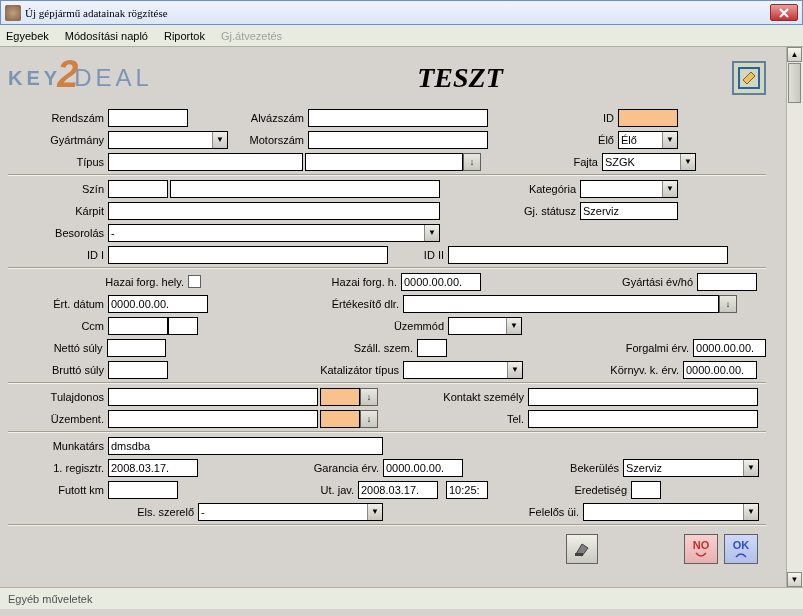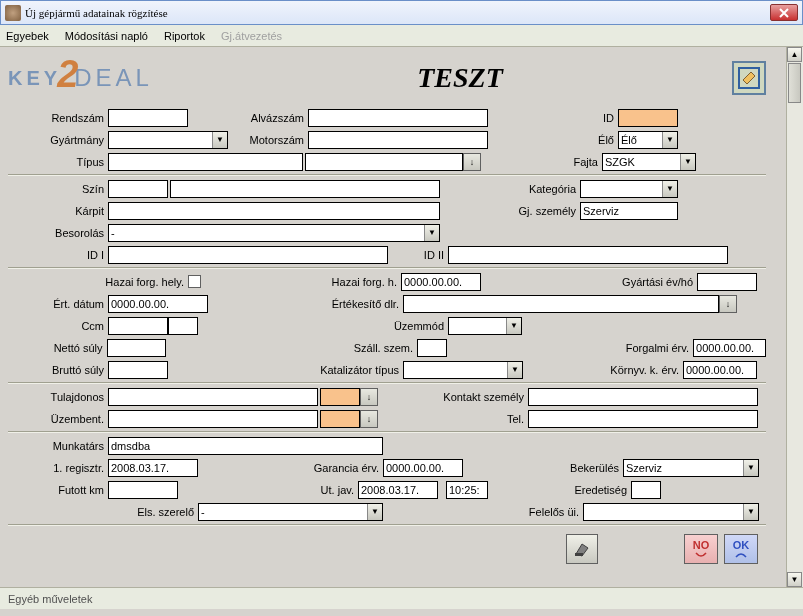--- a/index.html
+++ b/index.html
@@ -136,21 +136,21 @@
       <div class="lbl" style="width:140px">Kategória</div>
       <div class="sel" style="width:98px">
             <span></span>
             <span class="arrow">▼</span>
           </div>
     </div>
 
     <div class="row">
       <div class="lbl" style="width:100px">Kárpit</div>
       <div class="fld" style="width:332px"></div>
-      <div class="lbl" style="width:140px">Gj. személy</div>
+      <div class="lbl" style="width:140px">Gj. státusz</div>
       <div class="fld" style="width:98px">
             <span>Szerviz</span>
           </div>
     </div>
 
     <div class="row">
       <div class="lbl" style="width:100px">Besorolás</div>
       <div class="sel" style="width:332px">
             <span>-</span>
             <span class="arrow">▼</span>

